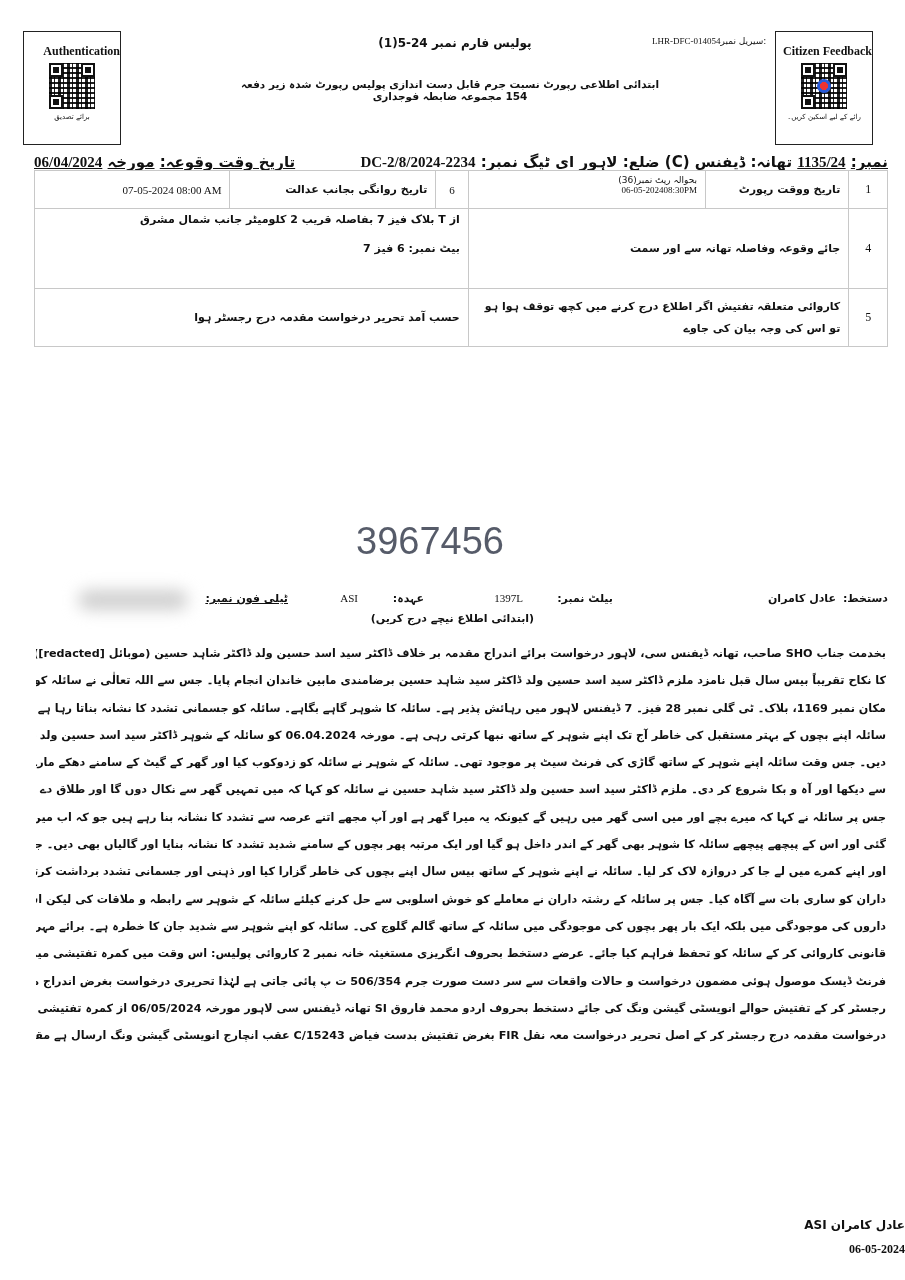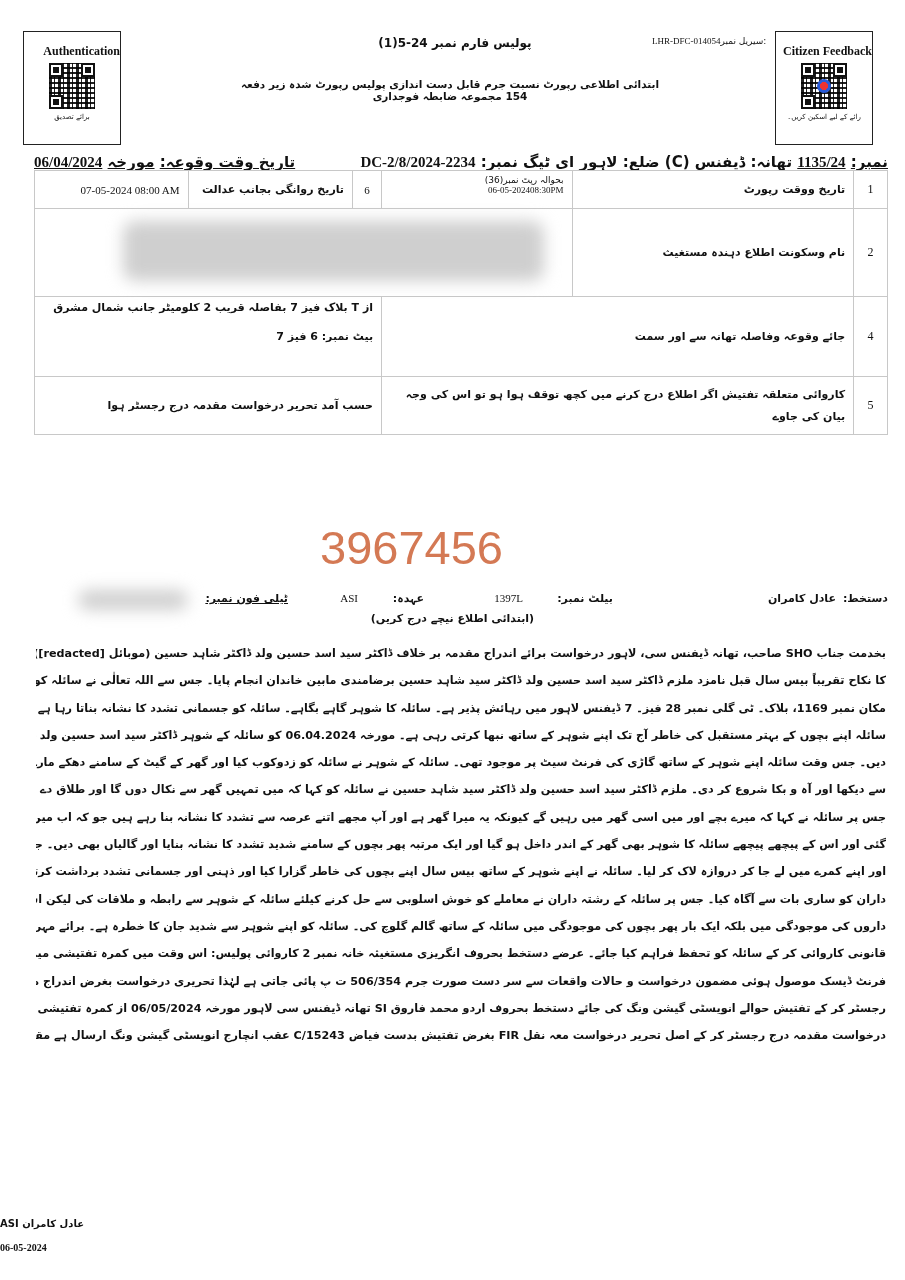--- a/index.html
+++ b/index.html
@@ -20,25 +20,25 @@
   .abs{position:absolute;}
   .hdr{font-size:11px;font-weight:bold;}
   .meta{font-size:15px;}
   .u{text-decoration:underline;}
   table.fir{position:absolute;left:34px;top:170px;width:854px;border-collapse:collapse;font-size:11px;}
   table.fir td{border:1px solid #c8c8c8;vertical-align:top;padding:4px 8px;}
   td.num{width:20px;text-align:center;vertical-align:middle !important;font-family:"Liberation Serif",serif;font-size:12px;}
   td.lbl{width:330px;font-weight:bold;direction:rtl;font-family:"DejaVu Sans",sans-serif;font-size:11px;}
   td.val{direction:rtl;font-family:"DejaVu Sans",sans-serif;}
   .blur{filter:blur(8px);background:#cfcfcf;border-radius:12px;}
-  .watermark{position:absolute;left:320px;top:520px;font-size:47px;color:#c2410c;font-family:"Liberation Sans",sans-serif;opacity:.7;}
+  .watermark{position:absolute;left:356px;top:520px;font-size:38px;color:#0f172a;font-family:"Liberation Sans",sans-serif;opacity:.7;}
   .sigline{position:absolute;top:592px;left:34px;width:854px;height:22px;font-size:11px;}
   .body-text{position:absolute;left:36px;top:640px;width:850px;direction:rtl;font-family:"DejaVu Sans",sans-serif;font-size:11.2px;line-height:27.3px;text-align:justify;font-weight:bold;}
   .body-text div{white-space:nowrap;overflow:hidden;}
-  .footer{position:absolute;left:0;width:905px;text-align:left;font-size:10px;font-weight:bold;}
+  .footer{position:absolute;left:0;width:905px;text-align:right;font-size:12px;font-weight:bold;}
 </style>
 </head>
 <body>
 
 <div class="qr-box" style="left:23px;top:31px;width:96px;height:112px;">
   <div class="title lat">Authentication</div>
   <div class="qr">
     <span class="finder" style="left:0;top:0"></span>
       <span class="finder" style="right:0;top:0"></span>
       <span class="finder" style="left:0;bottom:0"></span>
@@ -86,27 +86,20 @@
     <td style="width:170px;text-align:right;direction:ltr;vertical-align:middle;" class="lat">07-05-2024 08:00 AM</td>
     <td style="width:180px;direction:rtl;vertical-align:middle;font-weight:bold;" class="urdu">تاریخ روانگی بجانب عدالت</td>
     <td style="width:14px;text-align:center;vertical-align:middle;" class="lat">6</td>
     <td class="val" style="width:210px;font-size:9px;">
       <div>بحوالہ رپٹ نمبر(36)</div>
       <div class="lat" style="direction:ltr;text-align:right;">06-05-202408:30PM</div>
     </td>
     <td class="lbl" style="width:120px;vertical-align:middle;">تاریخ ووقت رپورٹ</td>
     <td class="num">1</td>
   </tr>
-  <tr style="height:88px">
-    <td colspan="4" class="val">
-      <div class="blur" style="height:60px;margin:8px 20px 0 80px;"></div>
-    </td>
-    <td class="lbl" style="vertical-align:middle;">نام وسکونت اطلاع دہندہ مستغیث</td>
-    <td class="num">2</td>
-  </tr>
   <tr style="height:80px">
     <td colspan="3" class="val" style="font-weight:bold;">
       <div>از T بلاک فیز 7 بفاصلہ قریب 2 کلومیٹر جانب شمال مشرق</div>
       <div style="margin-top:16px;">بیٹ نمبر: 6 فیز 7</div>
     </td>
     <td colspan="2" class="lbl" style="vertical-align:middle;">جائے وقوعہ وفاصلہ تھانہ سے اور سمت</td>
     <td class="num">4</td>
   </tr>
   <tr style="height:58px">
     <td colspan="3" class="val" style="vertical-align:middle;font-weight:bold;">حسب آمد تحریر درخواست مقدمہ درج رجسٹر ہوا</td>

